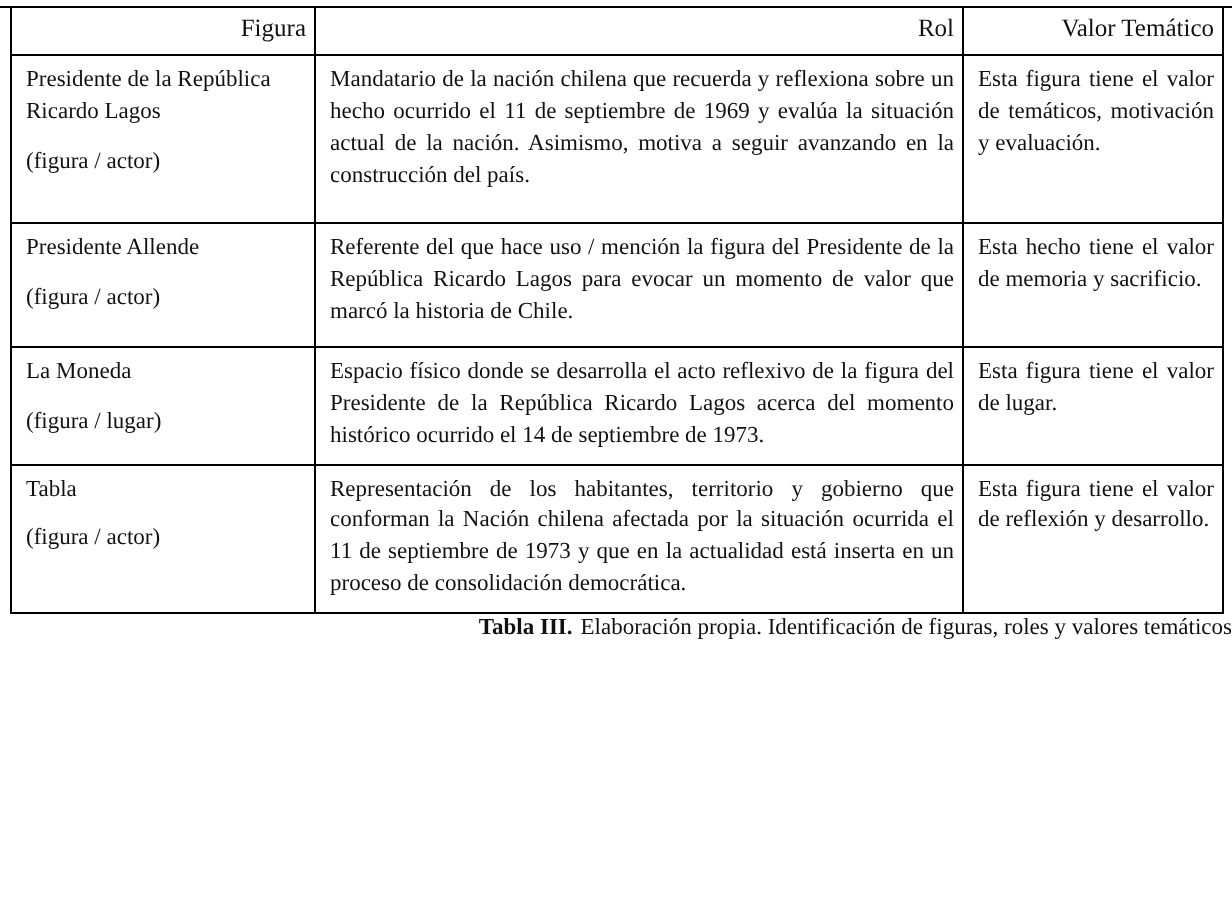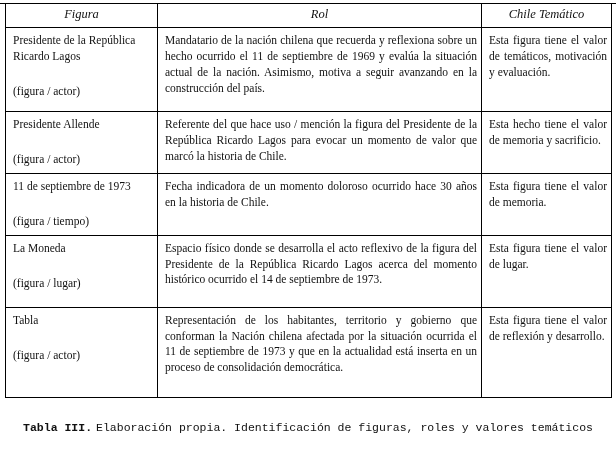--- a/index.html
+++ b/index.html
@@ -33,22 +33,21 @@
     margin-top: -1px;
   }
   table.figures th,
   table.figures td {
     border: 1px solid #000000;
     vertical-align: top;
     box-sizing: border-box;
   }
   table.figures th {
     font-weight: normal;
-    font-style: italic;
-    text-align: center;
+    text-align: right;
     font-size: 12.5px;
     padding: 3px 4px;
   }
   table.figures td {
     font-size: 11.5px;
     line-height: 1.38;
     padding: 5px 4px 5px 7px;
   }
   .col-figura { width: 152px; }
   .col-rol    { width: 324px; }
@@ -61,72 +60,64 @@
   tbody tr:nth-child(4) { height: 72px; }
   tbody tr:nth-child(5) { height: 90px; }
 
   td.figura-cell { text-align: left; }
   td.rol-cell,
   td.valor-cell {
     text-align: justify;
     hyphens: auto;
     -webkit-hyphens: auto;
   }
-  .figura-type { margin-top: 19px; }
+  .figura-type { margin-top: 9px; }
 
   .caption {
-    margin-top: 23px;
-    text-align: center;
+    margin-top: 1px;
+    text-align: right;
     font-size: 11.5px;
-    font-family: Liberation Mono, monospace;
+    font-family: Liberation Serif, serif;
   }
   .caption-label {
     font-weight: bold;
     margin-right: 4px;
   }
 </style>
 </head>
 <body>
 
 <div class="page">
 
   <div class="top-rule"></div>
 
   <table class="figures">
     <thead>
       <tr>
         <th class="col-figura">Figura</th>
         <th class="col-rol">Rol</th>
-        <th class="col-valor">Chile Temático</th>
+        <th class="col-valor">Valor Temático</th>
       </tr>
     </thead>
     <tbody>
       <tr>
         <td class="figura-cell">
           <div class="figura-name">Presidente de la República Ricardo Lagos</div>
           <div class="figura-type">(figura / actor)</div>
         </td>
         <td class="rol-cell">Mandatario de la nación chilena que recuerda y reflexiona sobre un hecho ocurrido el 11 de septiembre de 1969 y evalúa la situación actual de la nación. Asimismo, motiva a seguir avanzando en la construcción del país.</td>
         <td class="valor-cell">Esta figura tiene el valor de temáticos, motivación y evaluación.</td>
       </tr>
       <tr>
         <td class="figura-cell">
           <div class="figura-name">Presidente Allende</div>
           <div class="figura-type">(figura / actor)</div>
         </td>
         <td class="rol-cell">Referente del que hace uso / mención la figura del Presidente de la República Ricardo Lagos para evocar un momento de valor que marcó la historia de Chile.</td>
         <td class="valor-cell">Esta hecho tiene el valor de memoria y sacrificio.</td>
-      </tr>
-      <tr>
-        <td class="figura-cell">
-          <div class="figura-name">11 de septiembre de 1973</div>
-          <div class="figura-type">(figura / tiempo)</div>
-        </td>
-        <td class="rol-cell">Fecha indicadora de un momento doloroso ocurrido hace 30 años en la historia de Chile.</td>
-        <td class="valor-cell">Esta figura tiene el valor de memoria.</td>
       </tr>
       <tr>
         <td class="figura-cell">
           <div class="figura-name">La Moneda</div>
           <div class="figura-type">(figura / lugar)</div>
         </td>
         <td class="rol-cell">Espacio físico donde se desarrolla el acto reflexivo de la figura del Presidente de la República Ricardo Lagos acerca del momento histórico ocurrido el 14 de septiembre de 1973.</td>
         <td class="valor-cell">Esta figura tiene el valor de lugar.</td>
       </tr>
       <tr>

